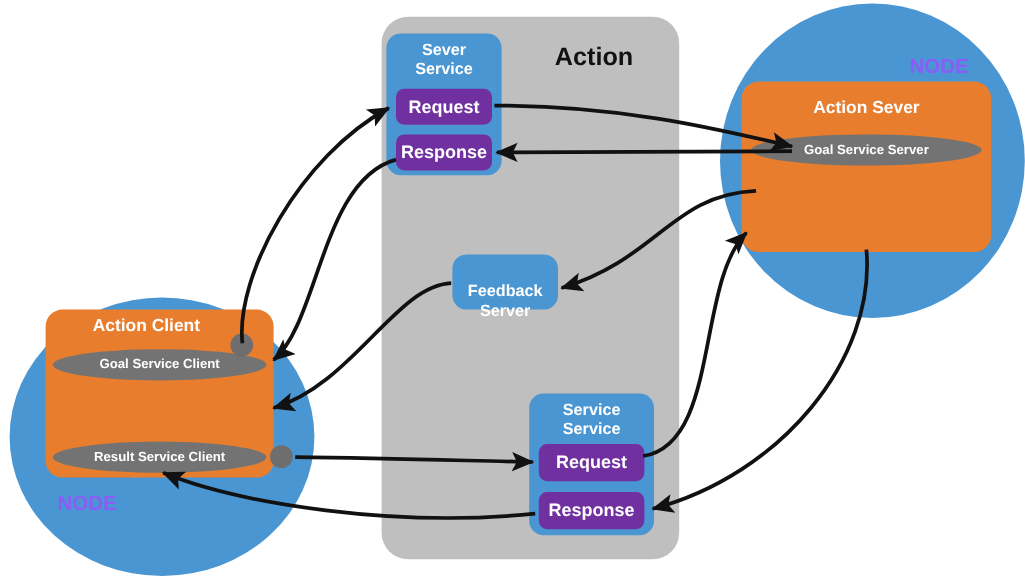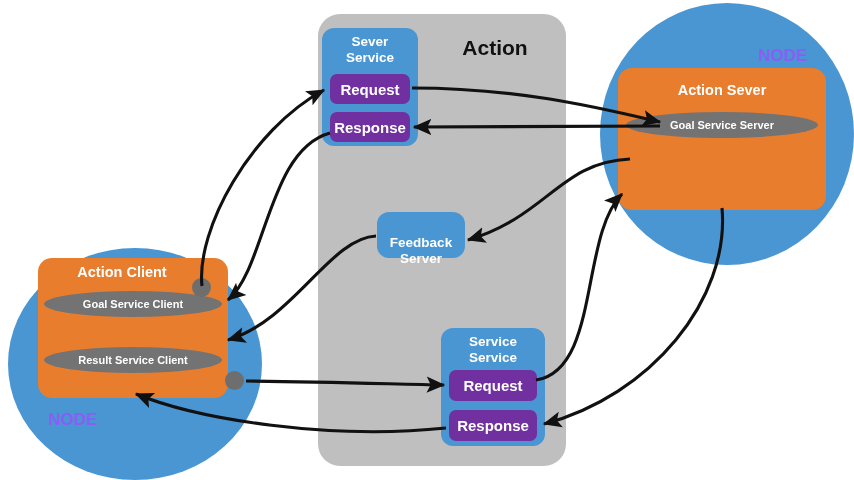--- a/index.html
+++ b/index.html
@@ -53,21 +53,21 @@
 
   
   .iface{position:absolute;border-radius:50%;display:flex;align-items:center;
      justify-content:center;color:#fff;font-weight:bold;font-size:11px;
      text-align:center;white-space:nowrap;}
   .iface.yellow{background:#737373;}
   .iface.green{background:#92D050;}
 
   #cl-goal{left:44px;top:291px;width:178px;height:26px;text-align:right;}
   #cl-feedback{left:44px;top:330px;width:178px;height:26px;}
-  #cl-result{left:44px;top:347px;width:178px;height:26px;text-align:center;}
+  #cl-result{left:44px;top:368px;width:178px;height:26px;text-align:center;}
 
   #sv-goal{left:626px;top:112px;width:192px;height:26px;}
   #sv-feedback{left:626px;top:149px;width:192px;height:26px;}
   #sv-result{left:626px;top:186px;width:192px;height:26px;}
 
   
   .dot{position:absolute;width:19px;height:19px;border-radius:50%;
        background:#6E6E6E;}
   #dot-client-goal{left:192px;top:278px;}
   #dot-client-result{left:225px;top:371px;}

